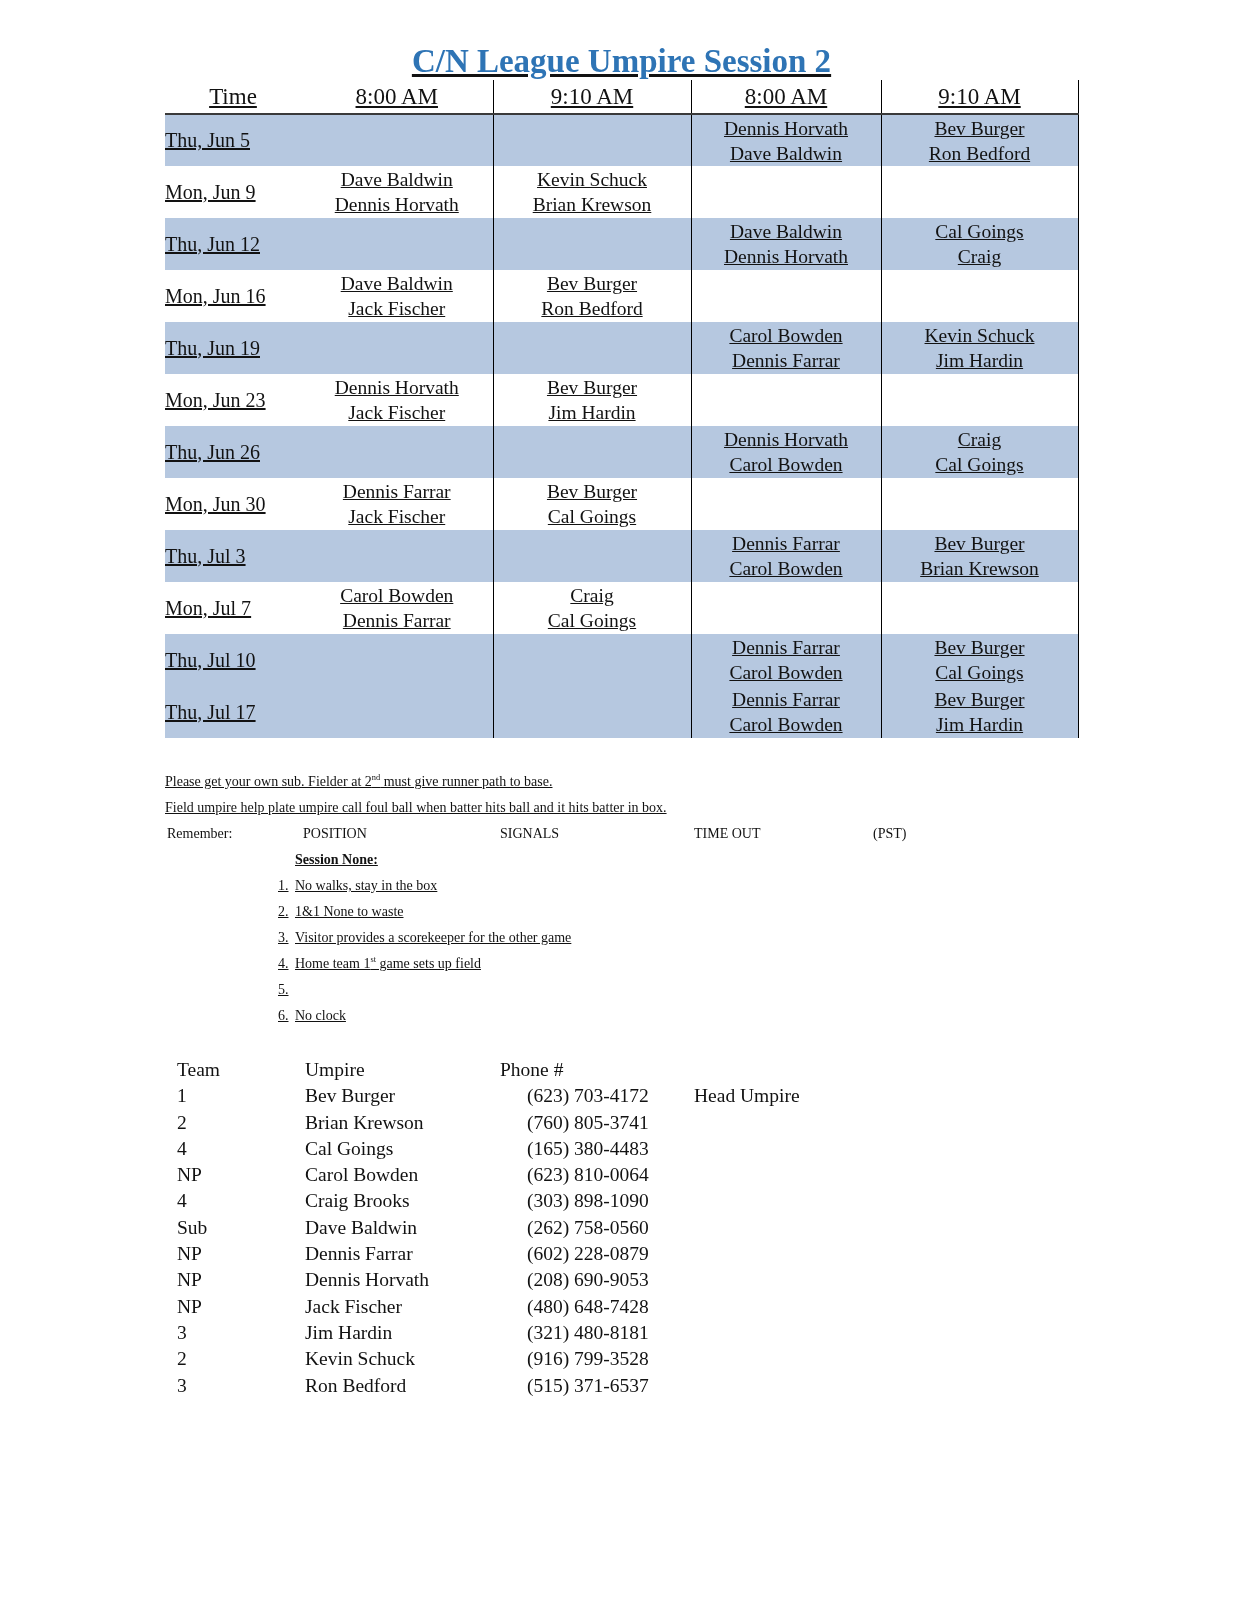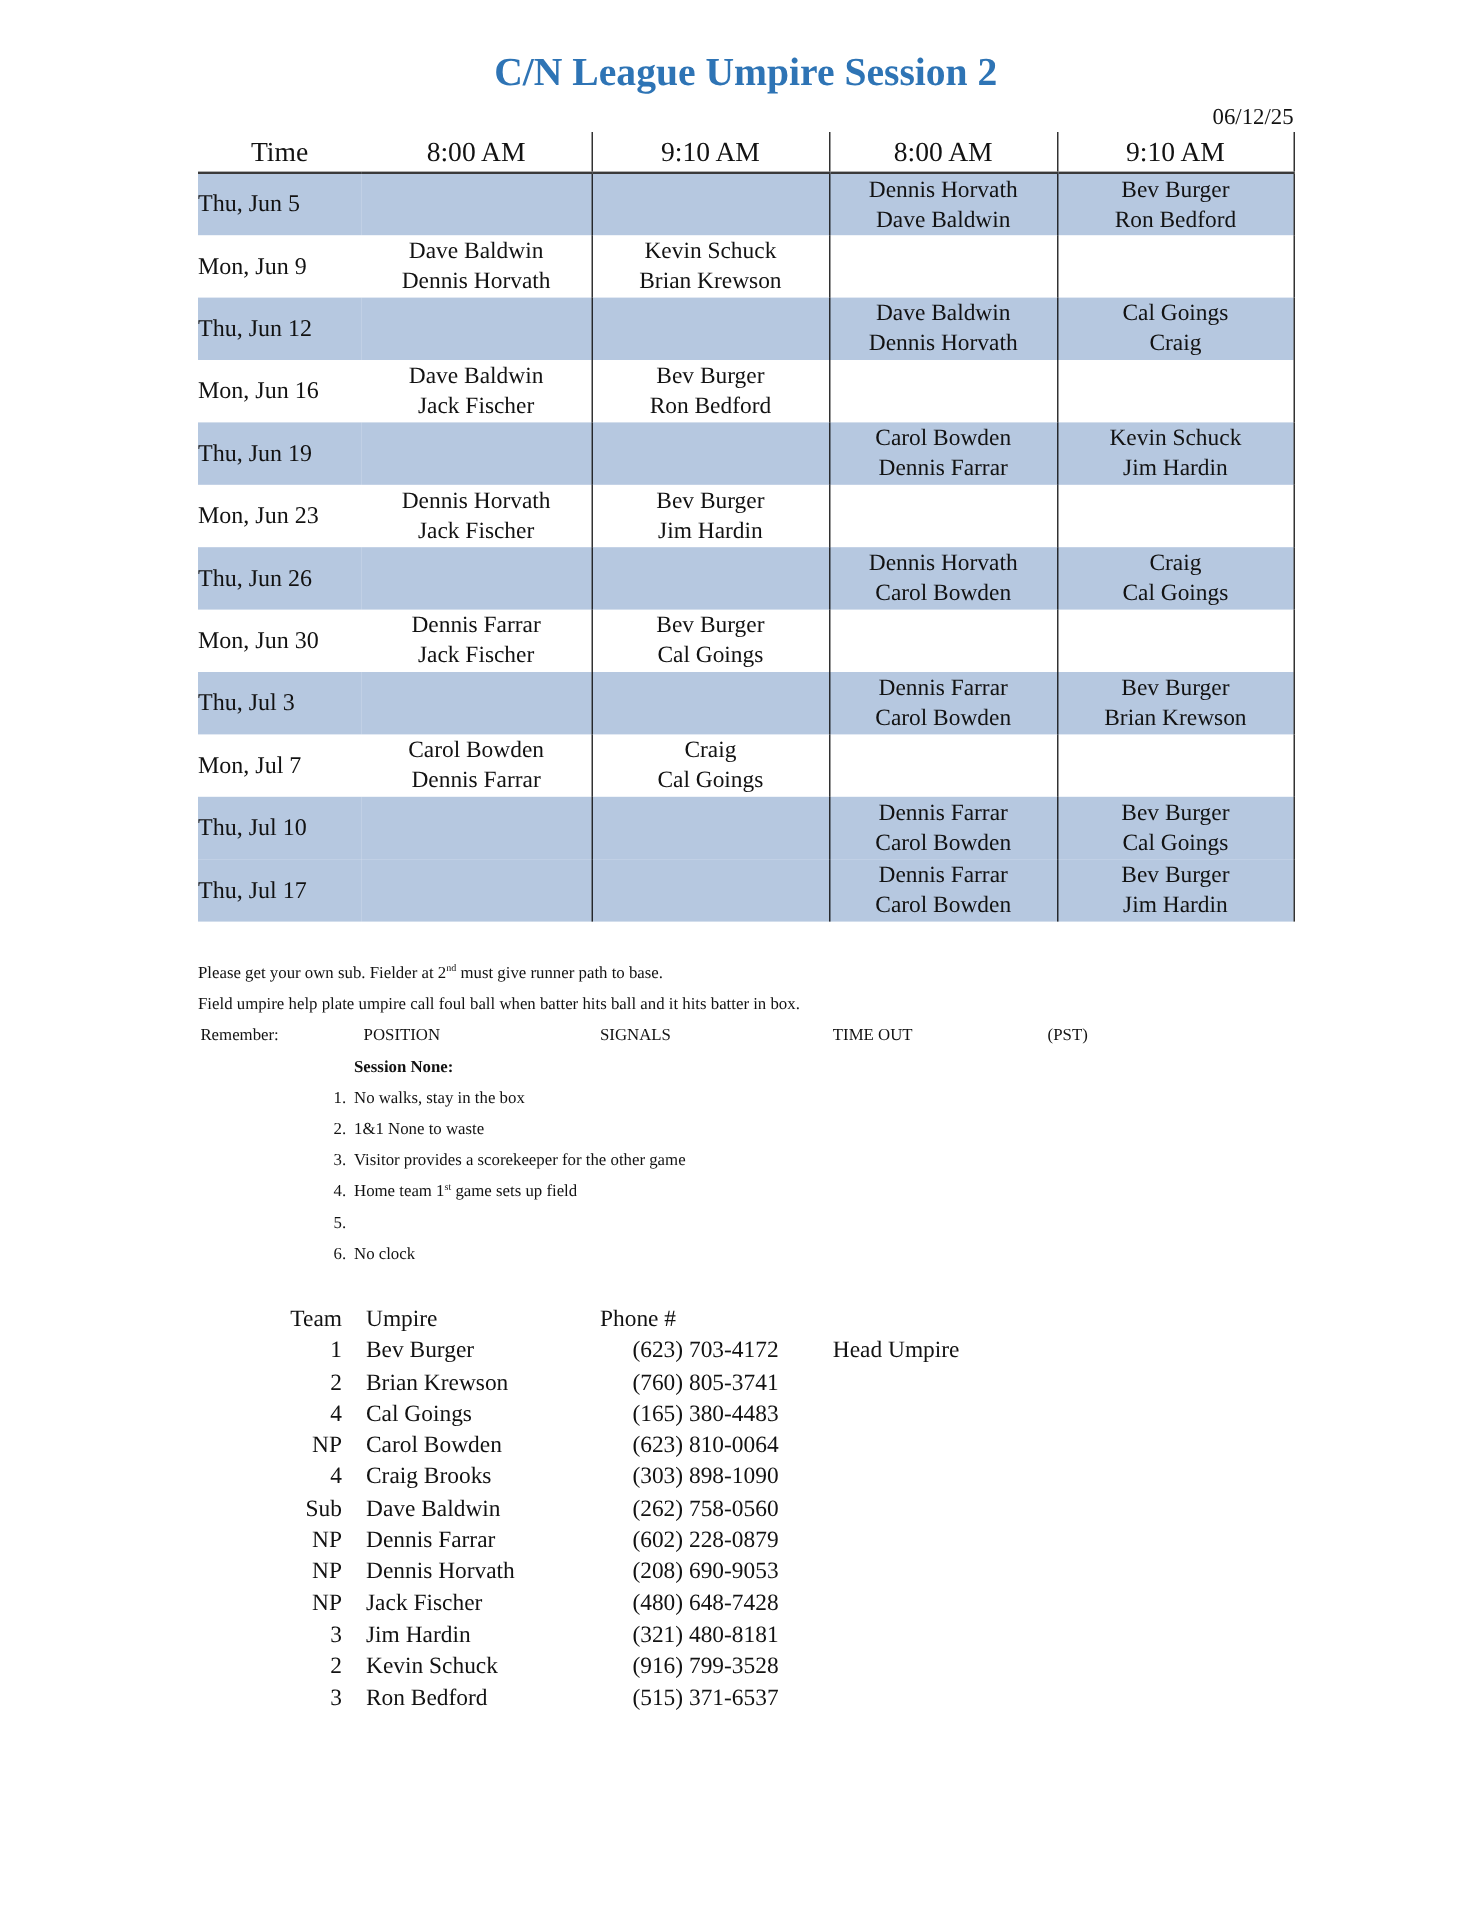--- a/index.html
+++ b/index.html
@@ -8,21 +8,21 @@
   }
   * { box-sizing: border-box; }
   html, body { margin: 0; padding: 0; }
   body {
     width: 1237px; height: 1600px;
     background: #ffffff;
     color: #121212;
     font-family: "Liberation Serif", "DejaVu Serif", serif;
     overflow: hidden;
   }
-  .wrap { position: relative; margin-left: 165px; width: 913px; }
+  .wrap { position: relative; margin-left: 165px; width: 913px; text-decoration: underline; }
 
   .title {
     margin-top: 42px;
     text-align: center;
     font-size: 33px;
     font-weight: bold;
     color: var(--title-color);
     line-height: 38px;
   }
   .date-line {
@@ -70,34 +70,33 @@
   .tab2 { position: absolute; left: 335px; }
   .tab3 { position: absolute; left: 529px; }
   .tab4 { position: absolute; left: 708px; }
   .rules-title { font-weight: bold; margin-left: 130px; height: 26px; line-height: 26px; }
   .rule { margin-left: 113px; height: 26px; line-height: 26px; display: flex; }
   .rule-num { width: 17px; flex: none; }
   sup { font-size: 60%; line-height: 0; }
 
   .contacts { margin-top: 28px; font-size: 19.5px; }
   .contact-line { position: relative; height: 26.3px; line-height: 26.3px; }
-  .col-team { position: absolute; left: 24px; width: 96px; text-align: right; }
+  .col-team { position: absolute; left: 12px; width: 96px; text-align: left; }
   .col-umpire { position: absolute; left: 140px; }
   .col-phone { position: absolute; left: 362px; }
   .col-phone-header { position: absolute; left: 335px; }
   .col-note { position: absolute; left: 529px; }
 </style>
 </head>
 <body>
 
 <div class="wrap">
 
   <div class="title">C/N League Umpire Session 2</div>
 
-  <div class="date-line">06/12/25</div>
 
   <table class="sched">
     <colgroup>
       <col style="width:136px">
         <col style="width:192px">
         <col style="width:198px">
         <col style="width:190px">
         <col style="width:197px">
     </colgroup>
     <thead>

